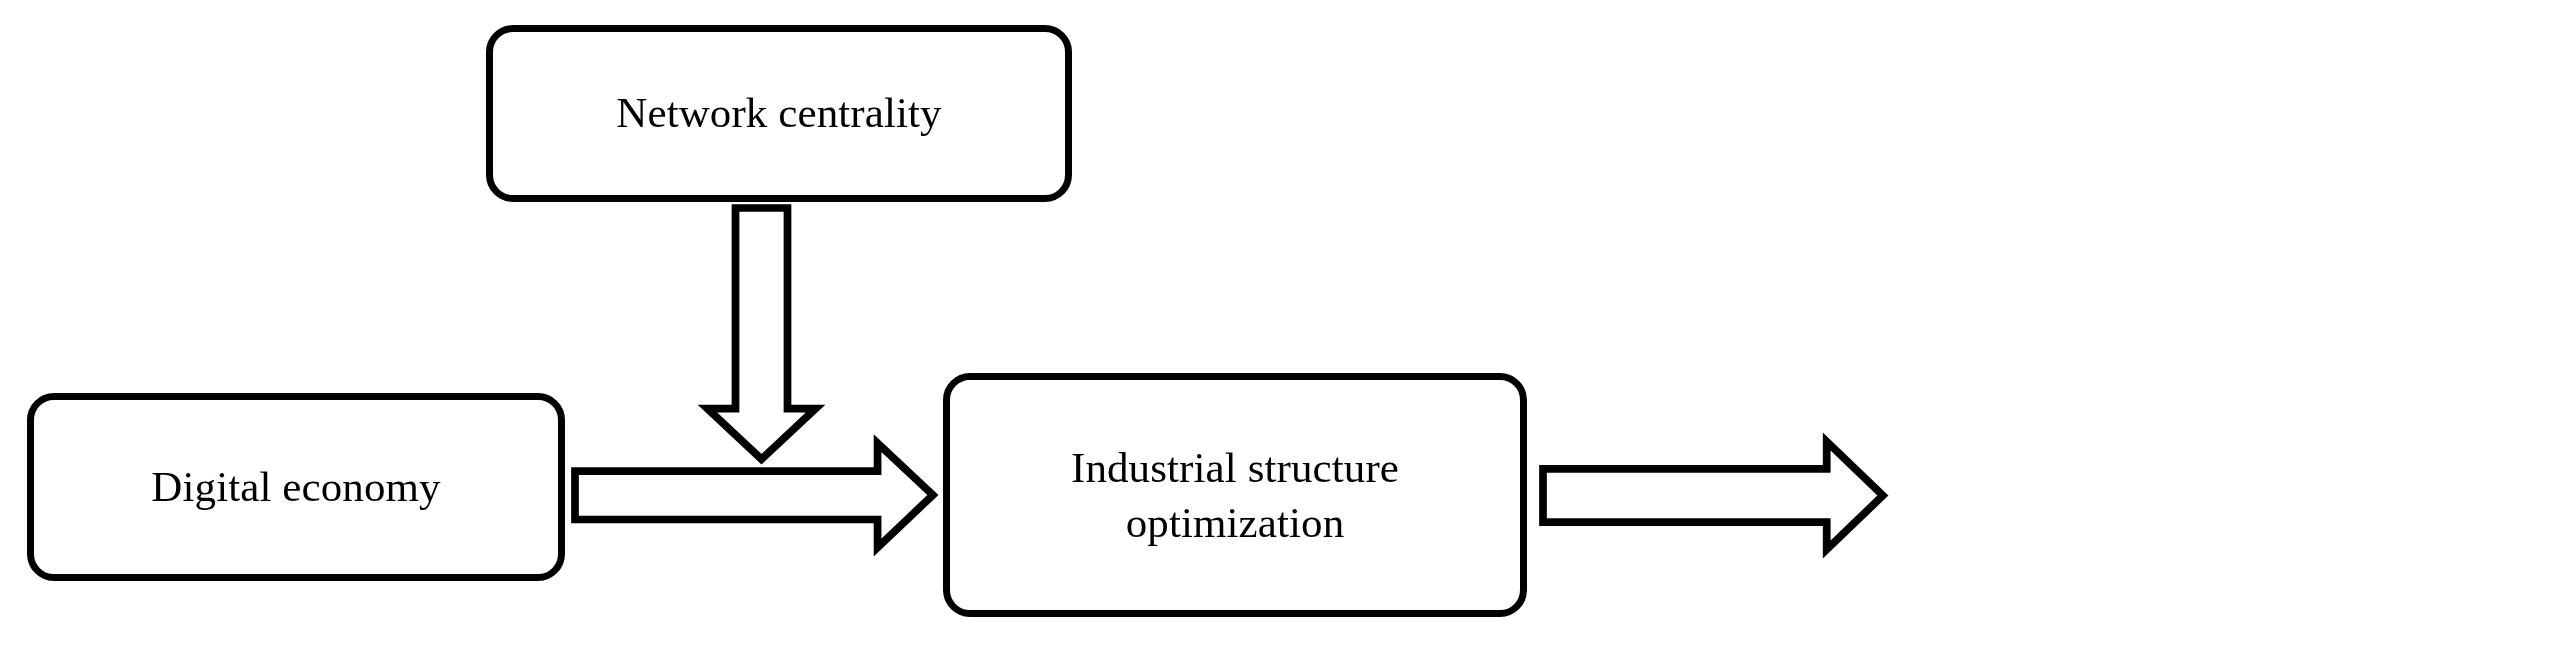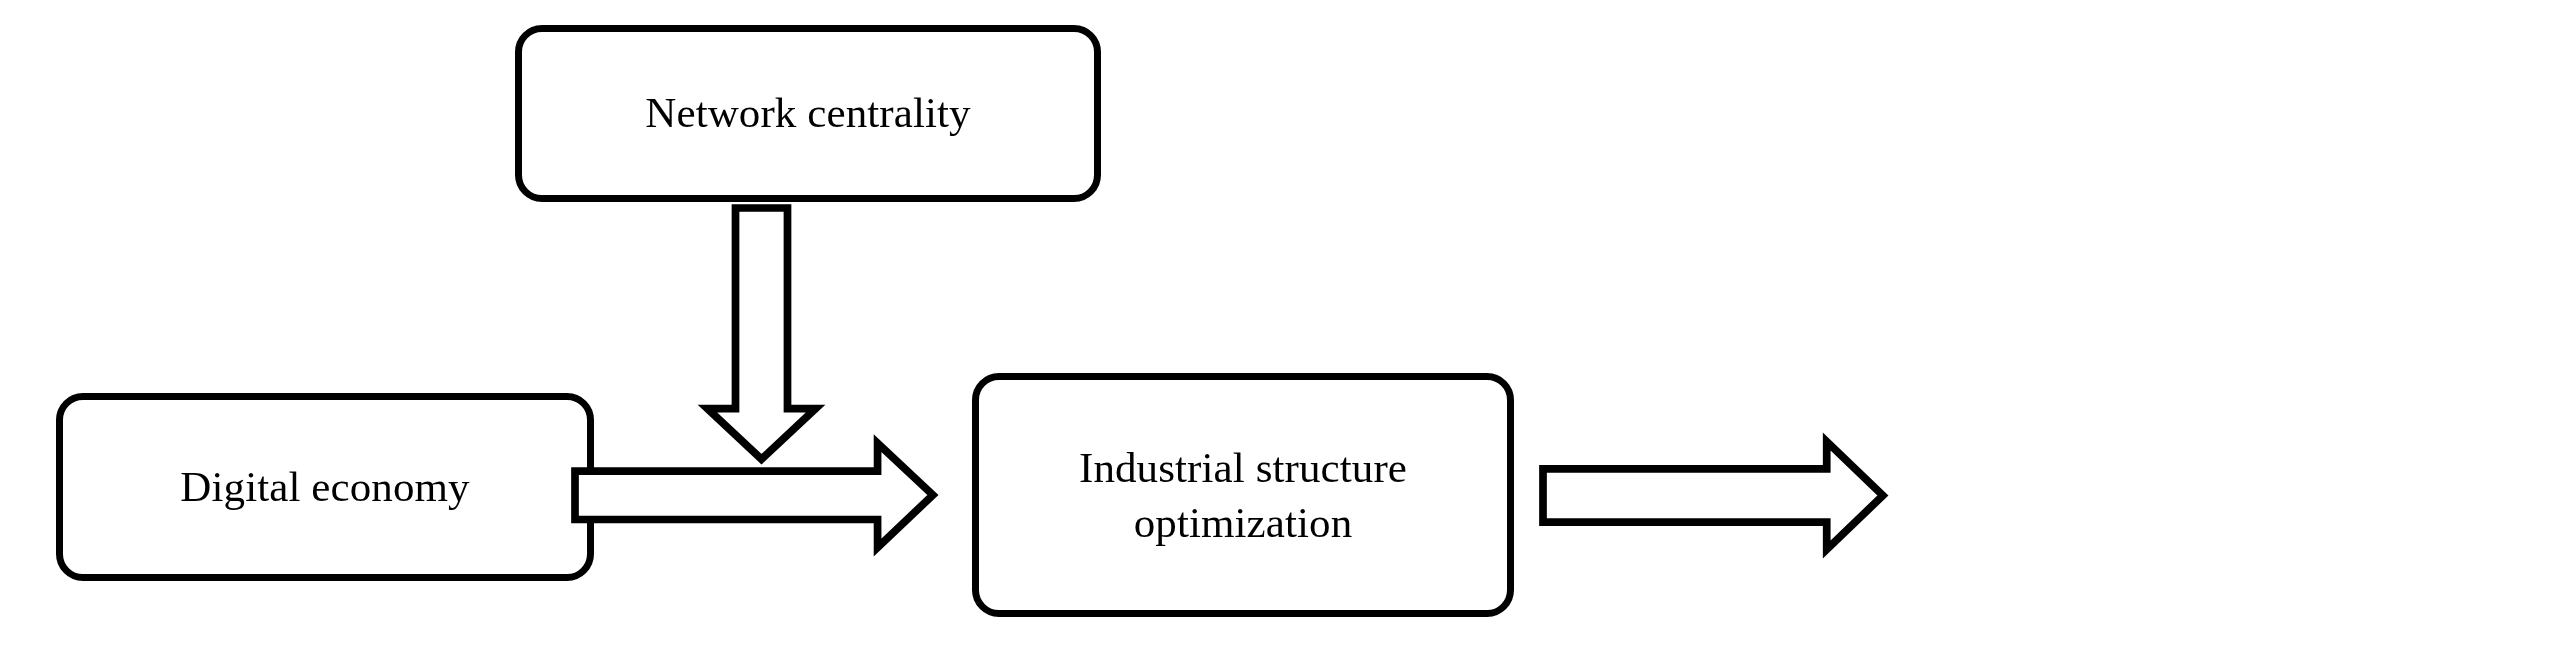--- a/index.html
+++ b/index.html
@@ -26,21 +26,20 @@
     background: #ffffff;
     border: 7px solid #000000;
     border-radius: 27px;
     display: flex;
     align-items: center;
     justify-content: center;
     text-align: center;
     color: #000000;
     line-height: 1.28;
     letter-spacing: 0.1px;
-    margin-left: 29px;
   }
   .node-label {
     display: block;
     padding: 0 12.6px;
     white-space: pre-line;
   }
 
   #node-network-centrality {
     left: 486px;
     top: 24.5px;
@@ -51,21 +50,21 @@
   #node-digital-economy {
     left: 27px;
     top: 393px;
     width: 538px;
     height: 188px;
     font-size: 43px;
   }
   #node-industrial-structure {
     left: 943px;
     top: 373px;
-    width: 542px;
+    width: 584px;
     height: 244px;
     font-size: 43px;
   }
   #node-carbon-decoupling {
     left: 1891px;
     top: 379px;
     width: 659px;
     height: 238px;
     font-size: 43px;
   }

